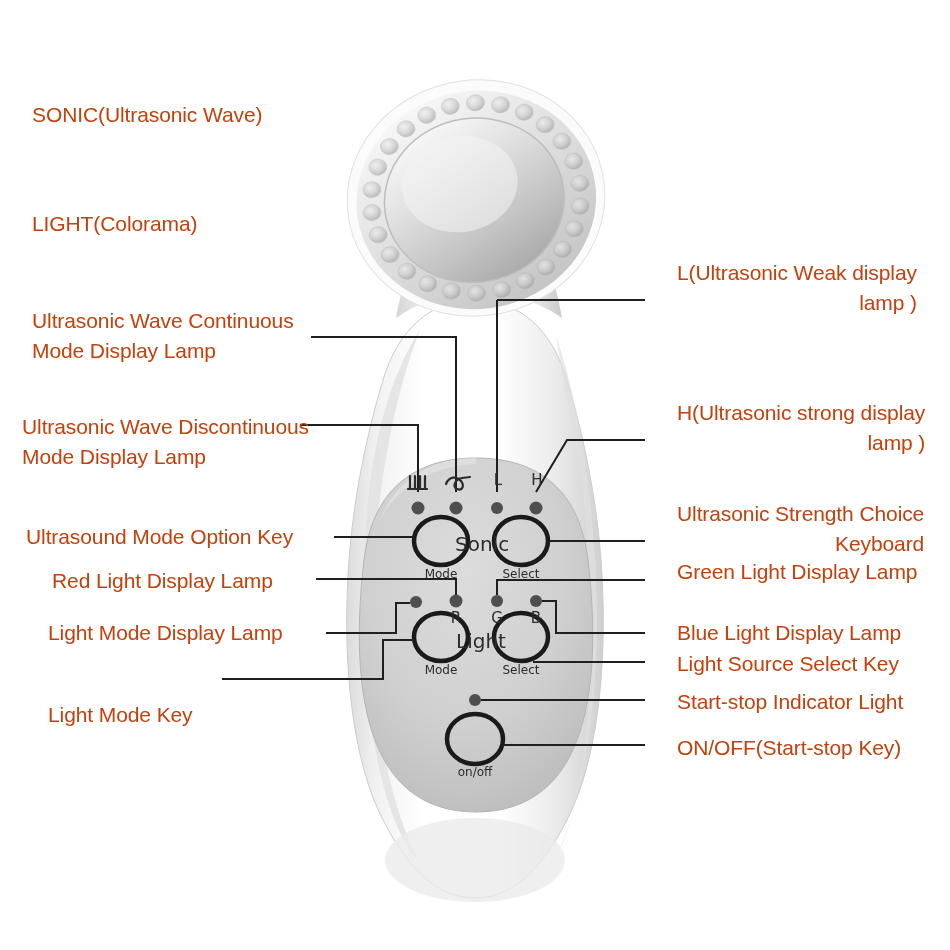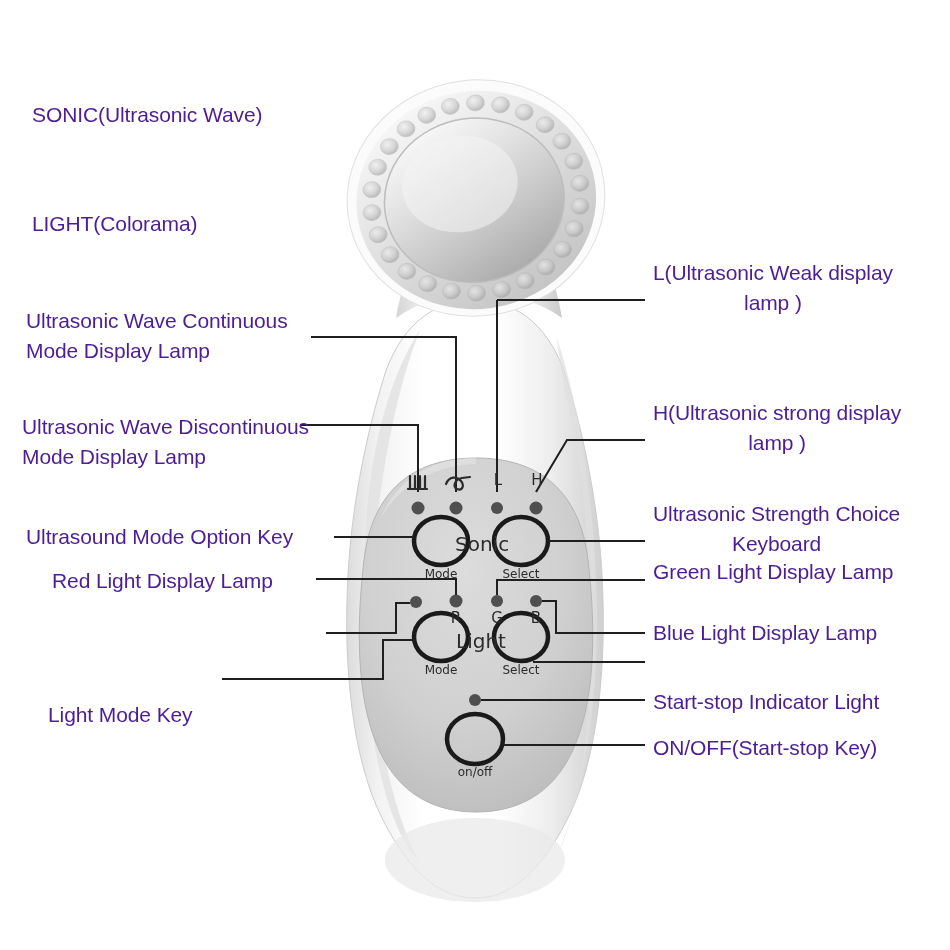--- a/index.html
+++ b/index.html
@@ -9,26 +9,26 @@
     font-family:"Liberation Sans","DejaVu Sans",sans-serif;
     color:#111;
   }
   #stage{position:absolute;left:0;top:0;width:950px;height:950px;}
   svg.layer{position:absolute;left:0;top:0;width:950px;height:950px;}
 
   .callout{
     position:absolute;
     font-size:21px;
     line-height:30px;
-    color:#4c1d95;
+    color:#c2410c;
     white-space:pre-line;
     letter-spacing:-0.1px;
   }
   .callout.left{text-align:left;}
-  .callout.right{text-align:center;}
+  .callout.right{text-align:right;margin-left:24px;}
 
   .panel-txt{
     position:absolute;
     font-family:"DejaVu Sans","Liberation Sans",sans-serif;
     color:#2b2b2b;
     text-align:center;
     user-select:none;
   }
   .lbl-small{font-size:15px;}
   .lbl-mid{font-size:12px;}
@@ -251,32 +251,34 @@
 
   <span class="panel-txt lbl-brand" style="left:456px;top:629px;width:50px;">Light</span>
   <span class="panel-txt lbl-mid" style="left:409px;top:663px;width:64px;">Mode</span>
   <span class="panel-txt lbl-mid" style="left:489px;top:663px;width:64px;">Select</span>
 
   <span class="panel-txt lbl-mid" style="left:441px;top:765px;width:68px;">on/off</span>
 
   <div class="callout left" style="left:32px;top:100px;">SONIC(Ultrasonic Wave)</div>
   <div class="callout left" style="left:32px;top:165px;margin-top:44px;">LIGHT(Colorama)</div>
 
-  <div class="callout left" style="left:26px;top:306px;">Ultrasonic Wave Continuous
+  <div class="callout left" style="left:32px;top:306px;">Ultrasonic Wave Continuous
 Mode Display Lamp</div>
   <div class="callout left" style="left:22px;top:412px;">Ultrasonic Wave Discontinuous
 Mode Display Lamp</div>
   <div class="callout left" style="left:26px;top:522px;">Ultrasound Mode Option Key</div>
   <div class="callout left" style="left:52px;top:566px;">Red Light Display Lamp</div>
+  <div class="callout left" style="left:48px;top:618px;">Light Mode Display Lamp</div>
   <div class="callout left" style="left:48px;top:700px;">Light Mode Key</div>
 
   <div class="callout right" style="left:653px;top:258px;">L(Ultrasonic Weak display
 lamp )</div>
   <div class="callout right" style="left:653px;top:398px;">H(Ultrasonic strong display
 lamp )</div>
   <div class="callout right" style="left:653px;top:499px;">Ultrasonic Strength Choice
 Keyboard</div>
   <div class="callout right" style="left:653px;top:557px;">Green Light Display Lamp</div>
   <div class="callout right" style="left:653px;top:618px;">Blue Light Display Lamp</div>
+  <div class="callout right" style="left:653px;top:649px;">Light Source Select Key</div>
   <div class="callout right" style="left:653px;top:687px;">Start-stop Indicator Light</div>
   <div class="callout right" style="left:653px;top:733px;">ON/OFF(Start-stop Key)</div>
 
 </div>
 
 </body></html>

